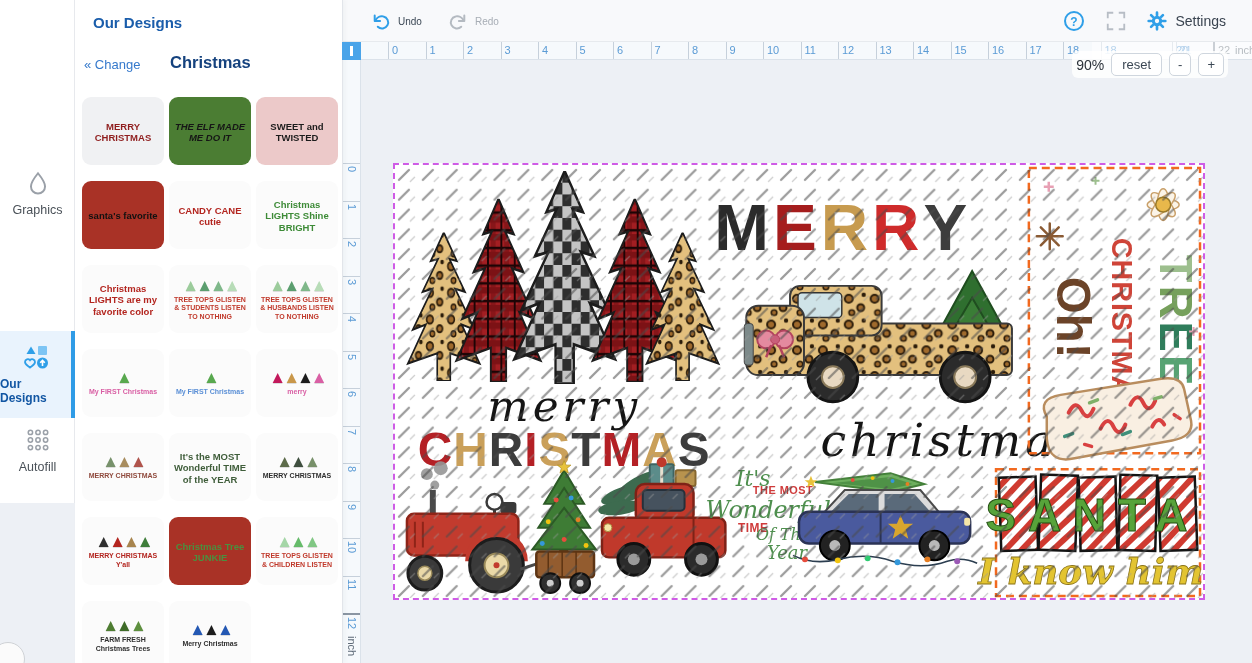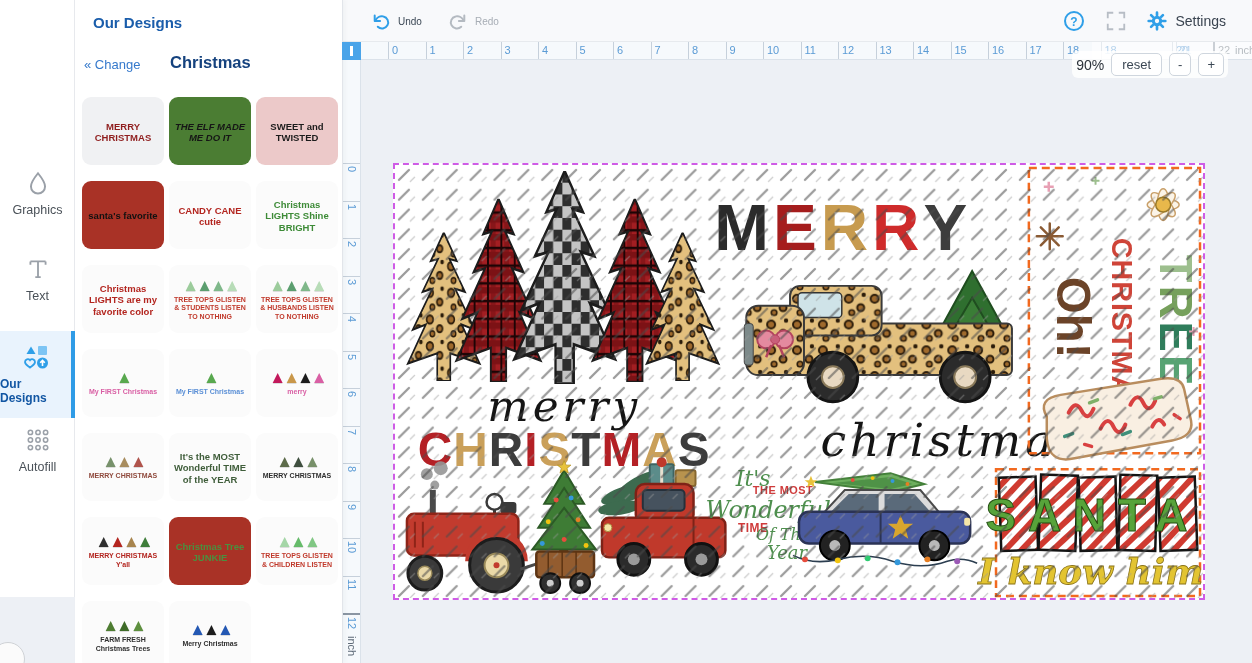--- a/index.html
+++ b/index.html
@@ -1,20 +1,20 @@
 <!DOCTYPE html>
 <html><head>
 <meta charset="utf-8">
 <style>
   *{box-sizing:border-box;margin:0;padding:0}
   html,body{width:1252px;height:663px;overflow:hidden}
   body{font-family:"Liberation Sans",sans-serif;background:#edf0f5;position:relative;font-size:13px;color:#3a414a}
 
   
-  .rail{position:absolute;left:0;top:0;width:75px;height:597px;background:#fff;border-right:1px solid #e7e9ed;z-index:6}
+  .rail{position:absolute;left:0;top:0;width:75px;height:503px;background:#fff;border-right:1px solid #e7e9ed;z-index:6}
   .rail-item{position:absolute;left:0;width:75px;display:flex;flex-direction:column;align-items:center;gap:7px;cursor:pointer}
   .rail-item .rlabel{font-size:12.5px;color:#4a5158}
   .rail-item.selected{background:#e9f3fd;border-right:4px solid #2e9be6;padding:13px 0;width:75px}
   .rail-item.selected .rlabel{color:#1256a3;font-weight:bold;font-size:12px}
   #rail-graphics{top:170px}#rail-text{top:256px}#rail-designs{top:331px}#rail-autofill{top:427px}
   .chat-widget{position:absolute;left:-9px;bottom:-13px;width:34px;height:34px;border-radius:50%;background:#fbfbfb;border:1.5px solid #cfd2d6;z-index:7}
 
   
   .panel{position:absolute;left:75px;top:0;width:268px;height:663px;background:#fff;border-right:1px solid #e2e5ea;z-index:5;overflow:hidden;box-shadow:2px 0 5px rgba(30,40,60,.04)}
   .panel-title{position:absolute;left:18px;top:14px;font-size:15px;font-weight:600;color:#1a5dab}
@@ -72,26 +72,20 @@
 </style>
 </head>
 <body>
 
 <div class="rail">
   <div class="rail-item" id="rail-graphics">
     <svg width="26" height="26" viewBox="0 0 24 24">
       <path d="M12 3 C12 3 5.5 11 5.5 15.2 a6.5 6.5 0 0 0 13 0 C18.5 11 12 3 12 3 Z" fill="none" stroke="#9aa0a8" stroke-width="1.8"></path>
     </svg>
     <span class="rlabel">Graphics</span>
-  </div>
-  <div class="rail-item" id="rail-text">
-    <svg width="26" height="26" viewBox="0 0 24 24">
-      <path d="M5,5 H19 M5,5 V8 M19,5 V8 M12,5 V19.5 M9.5,19.5 H14.5" fill="none" stroke="#9aa0a8" stroke-width="1.7"></path>
-    </svg>
-    <span class="rlabel">Text</span>
   </div>
   <div class="rail-item selected" id="rail-designs">
     <svg width="30" height="26" viewBox="0 0 30 26">
       <path d="M10,2.5 L14.5,10 H5.5 Z" fill="#2f9fe8"></path>
       <rect x="17" y="2" width="9" height="9" rx="1" fill="#7cc4f4"></rect>
       <path d="M9,23.5 C6.8,21.6 4,20.4 4,17.9 a2.8,2.8 0 0 1 5,-1.7 a2.8,2.8 0 0 1 5,1.7 c0,2.5 -2.8,3.7 -5,5.6 Z" fill="none" stroke="#2f9fe8" stroke-width="1.8"></path>
       <circle cx="21.5" cy="19" r="5.5" fill="#2f9fe8"></circle>
       <path d="M21.5,22 V16.8 M19.2,18.8 L21.5,16.5 L23.8,18.8" stroke="#fff" stroke-width="1.6" fill="none"></path>
     </svg>
     <span class="rlabel">Our Designs</span>

